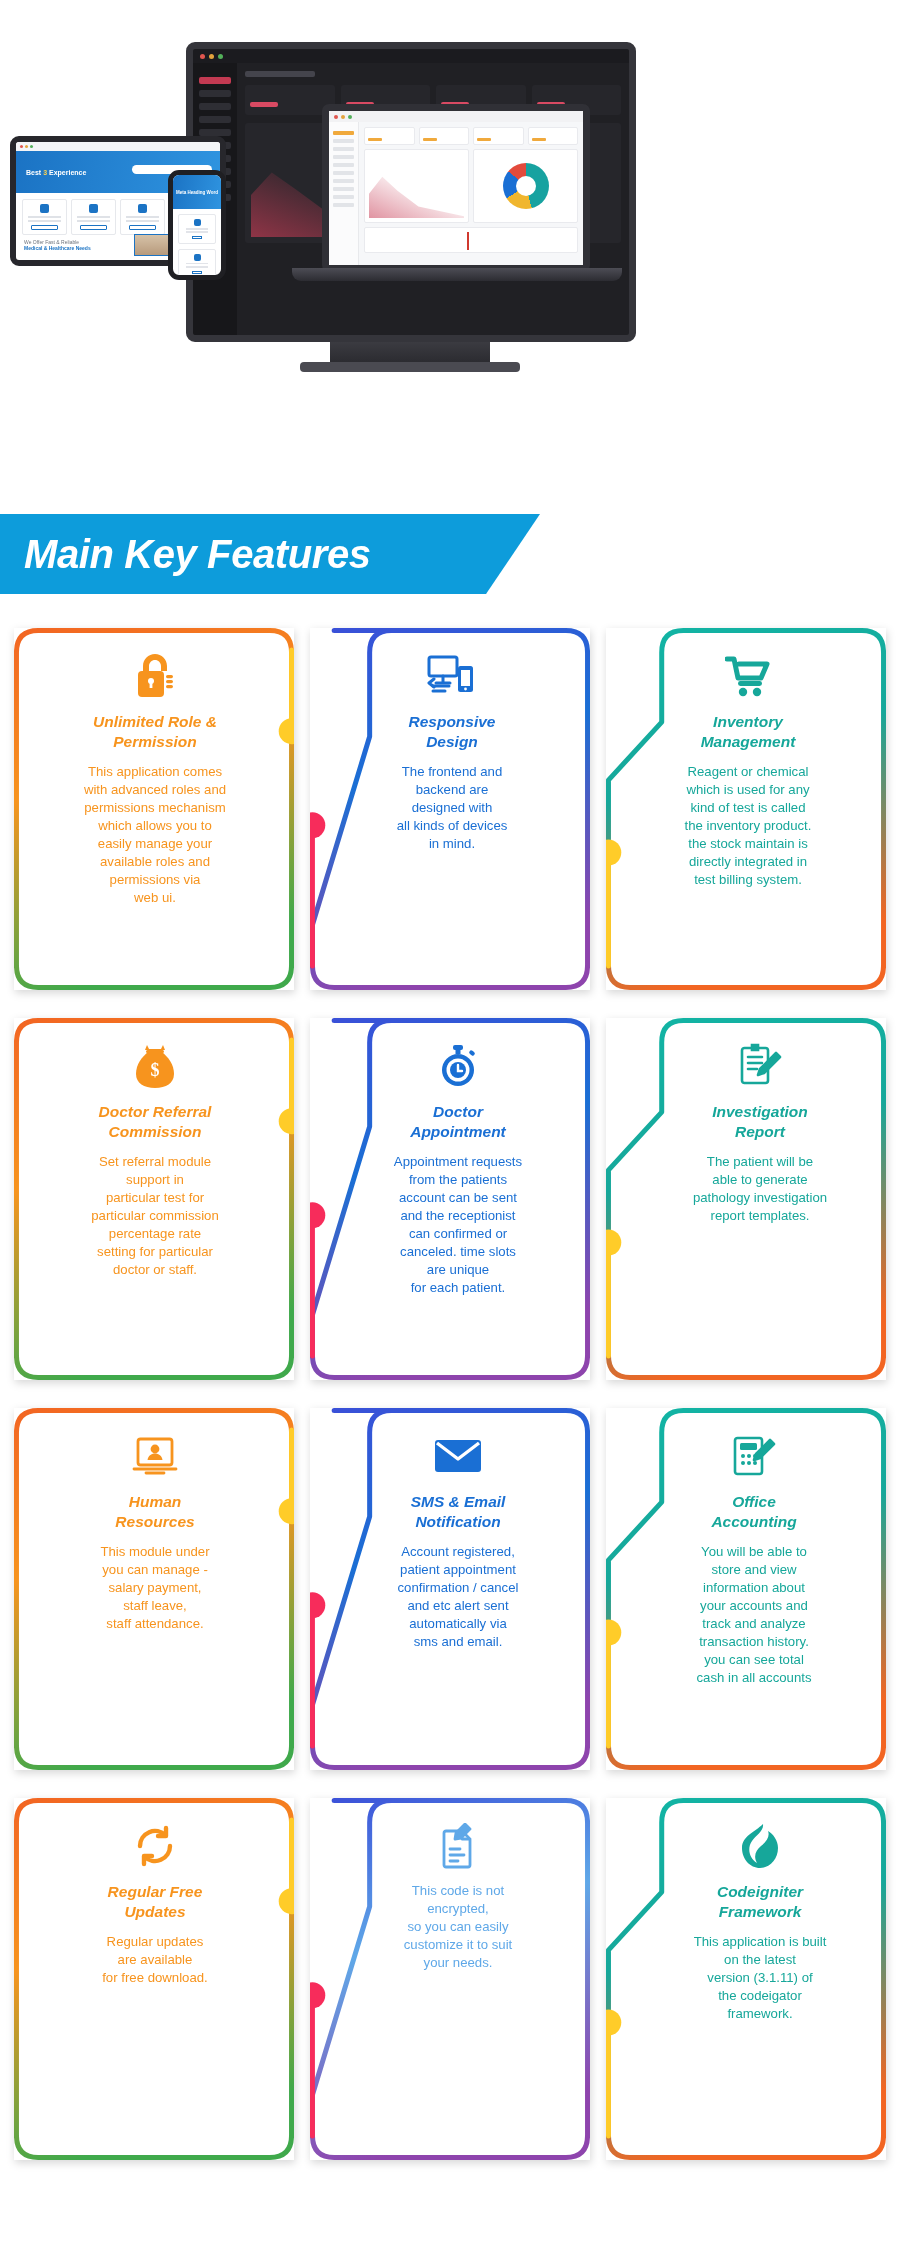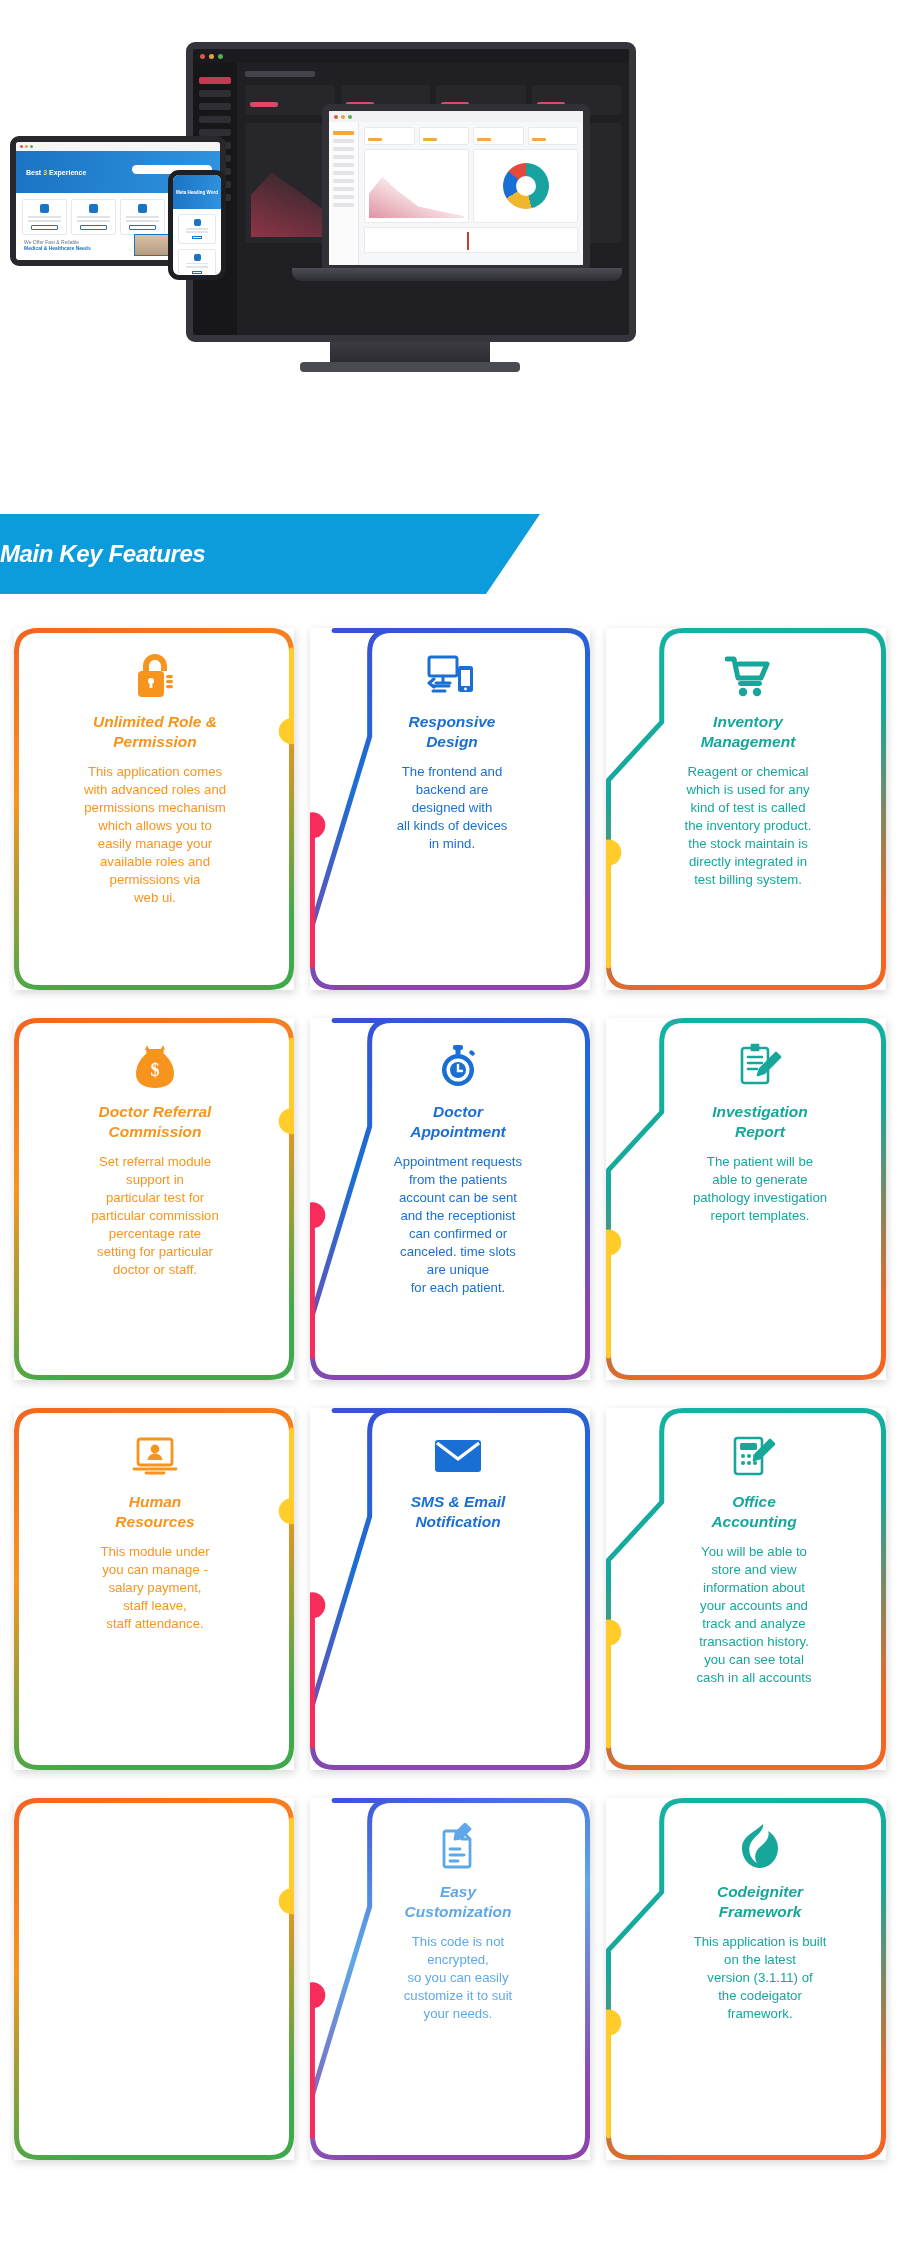--- a/index.html
+++ b/index.html
@@ -128,24 +128,25 @@
   .banner {
     position: absolute; left: 0; top: 0;
     width: 540px; height: 80px;
     background: #0d9cdb;
     clip-path: polygon(0 0, 100% 0, 90% 100%, 0 100%);
     display: flex; align-items: center;
     box-shadow: 0 4px 7px rgba(0,0,0,.16);
   }
   .banner-title {
     color: #ffffff;
-    font-size: 24px;
+    font-size: 40px;
     font-weight: bold;
     font-style: italic;
     letter-spacing: -0.4px;
+    padding-left: 24px;
     white-space: nowrap;
   }
 
   
   .grid {
     display: grid;
     grid-template-columns: repeat(3, 1fr);
     gap: 28px 16px;
     padding: 14px 14px 30px;
   }
@@ -598,20 +599,21 @@
     </svg>
       </div>
       <div class="card-content" style="left: 34px; right: 18px;">
         <div class="card-icon">
           <svg width="48" height="36" viewBox="0 0 48 36" fill="#1a6fd4">
         <rect x="1" y="2" width="46" height="32" rx="3"></rect>
         <path d="M3 5l21 16L45 5" stroke="#fff" stroke-width="3.4" fill="none" stroke-linejoin="round"></path>
       </svg>
         </div>
         <div class="card-title">SMS &amp; Email<br>Notification</div>
+        <div class="card-desc">Account registered,<br>patient appointment<br>confirmation / cancel<br>and etc alert sent<br>automatically via<br>sms and email.</div>
       </div>
     </div>
     <div class="card" style="--accent: #16a79a;">
       <div class="card-shape">
     <svg viewBox="0 0 284 362" preserveAspectRatio="none">
       <defs>
         <linearGradient id="grad8" x1="0" y1="0" x2="0.25" y2="1">
           <stop offset="0%" stop-color="#12b5a5"></stop>
           <stop offset="45%" stop-color="#16a79a"></stop>
           <stop offset="100%" stop-color="#f26522"></stop>
@@ -655,20 +657,32 @@
         </linearGradient>
       </defs>
       <path d="M 24.5 2.5 L 259.5 2.5 Q 281.5 2.5 281.5 24.5
             L 281.5 337.5 Q 281.5 359.5 259.5 359.5
             L 24.5 359.5 Q 2.5 359.5 2.5 337.5
             L 2.5 24.5 Q 2.5 2.5 24.5 2.5 Z" fill="#ffffff" stroke="url(#grad9)" stroke-width="5" stroke-linejoin="round" vector-effect="non-scaling-stroke"></path>
       <path d="M 281.5 22 L 281.5 103.16999999999999" stroke="#ffcc29" stroke-width="5" fill="none" stroke-linecap="round"></path>
       <circle cx="281.5" cy="103.16999999999999" r="13" fill="#ffcc29"></circle>
     </svg>
       </div>
+      <div class="card-content">
+        <div class="card-icon">
+          <svg width="44" height="44" viewBox="0 0 44 44" fill="none" stroke="#f7941e" stroke-width="4.4" stroke-linecap="round">
+        <path d="M7 22a15 15 0 0 1 25.5-10.7"></path>
+        <path d="M37 22a15 15 0 0 1-25.5 10.7"></path>
+        <path d="M33 4v8h-8" stroke-linejoin="round"></path>
+        <path d="M11 40v-8h8" stroke-linejoin="round"></path>
+      </svg>
+        </div>
+        <div class="card-title">Regular Free<br>Updates</div>
+        <div class="card-desc">Regular updates<br>are available<br>for free download.</div>
+      </div>
     </div>
     <div class="card" style="--accent: #5fa8e8;">
       <div class="card-shape">
     <svg viewBox="0 0 284 362" preserveAspectRatio="none">
       <defs>
         <linearGradient id="grad10" x1="0" y1="0" x2="0.25" y2="1">
           <stop offset="0%" stop-color="#3b4fd8"></stop>
           <stop offset="45%" stop-color="#5fa8e8"></stop>
           <stop offset="100%" stop-color="#8e44ad"></stop>
         </linearGradient>
@@ -684,21 +698,20 @@
       </div>
       <div class="card-content" style="left: 34px; right: 18px;">
         <div class="card-icon">
           <svg width="40" height="46" viewBox="0 0 40 46" fill="none" stroke="#5fa8e8" stroke-width="2.8">
         <path d="M8 8h16l8 8v26a2 2 0 0 1-2 2H8a2 2 0 0 1-2-2V10a2 2 0 0 1 2-2z"></path>
         <path d="M24 8v8h8" stroke-linejoin="round"></path>
         <path d="M12 26h10M12 32h14M12 38h8" stroke-linecap="round"></path>
         <path d="M27 1l5 5-9 9-6 1 1-6z" fill="#5fa8e8" stroke="#5fa8e8" stroke-linejoin="round"></path>
       </svg>
         </div>
-        <div class="card-title">Easy<br>Customization</div>
         <div class="card-desc">This code is not<br>encrypted,<br>so you can easily<br>customize it to suit<br>your needs.</div>
       </div>
     </div>
     <div class="card" style="--accent: #16a79a;">
       <div class="card-shape">
     <svg viewBox="0 0 284 362" preserveAspectRatio="none">
       <defs>
         <linearGradient id="grad11" x1="0" y1="0" x2="0.25" y2="1">
           <stop offset="0%" stop-color="#12b5a5"></stop>
           <stop offset="45%" stop-color="#16a79a"></stop>

